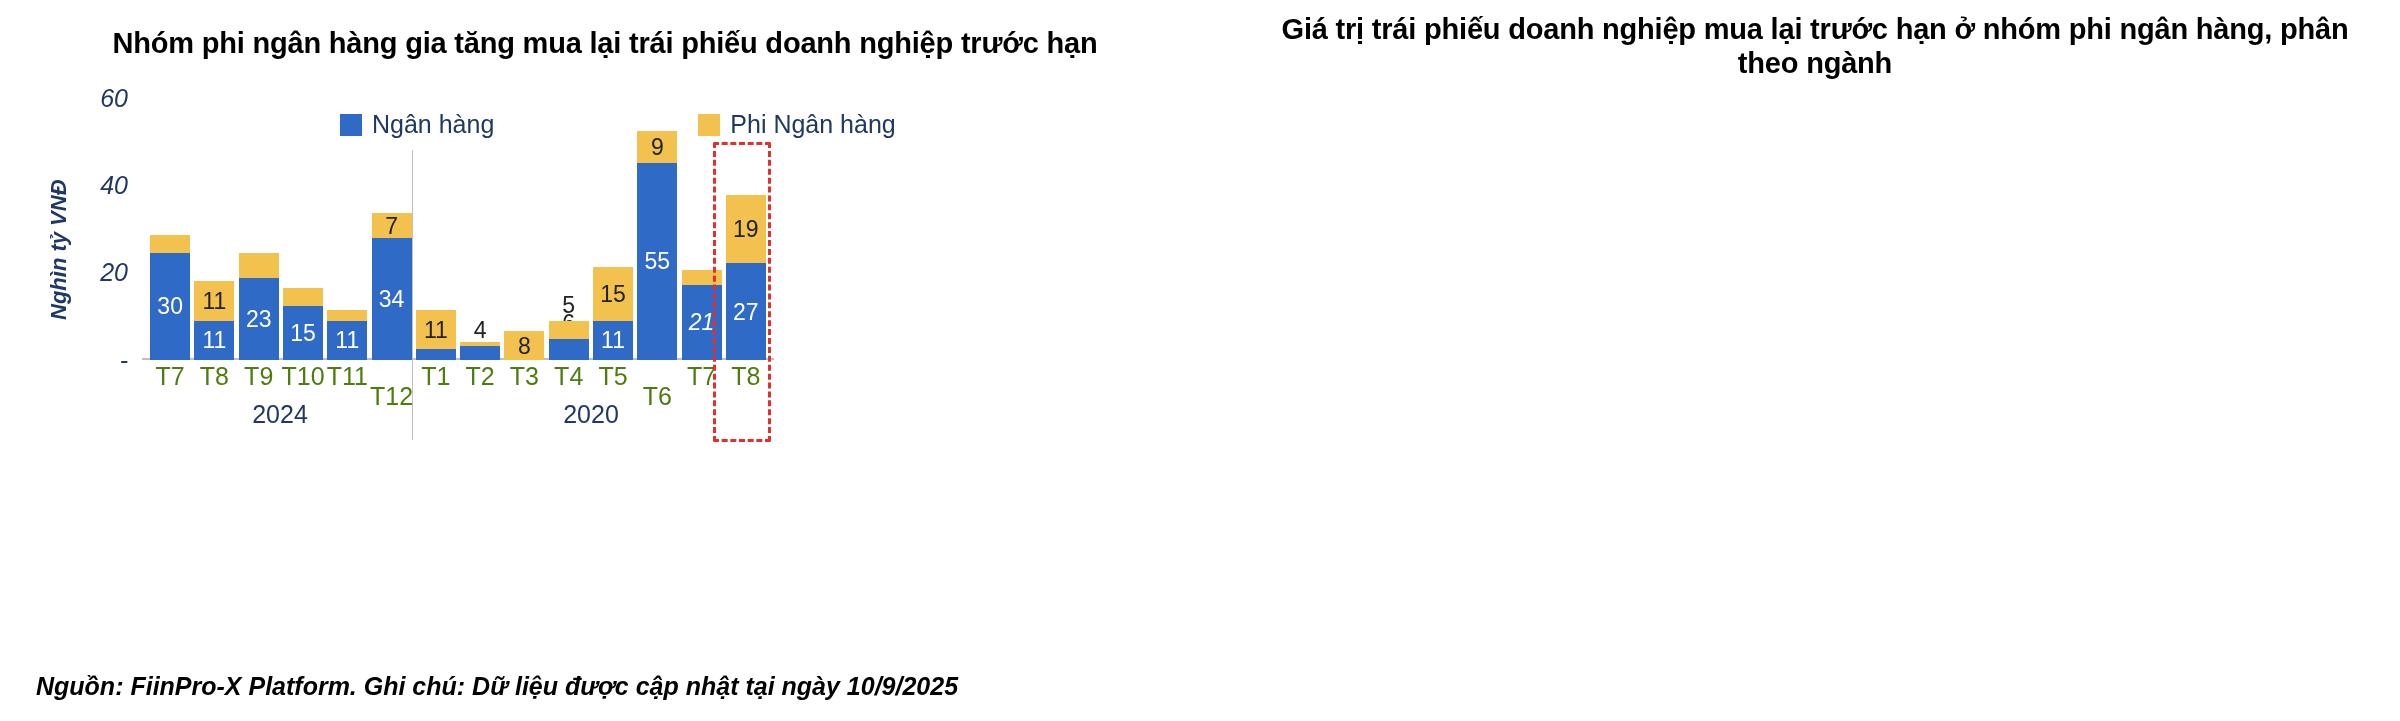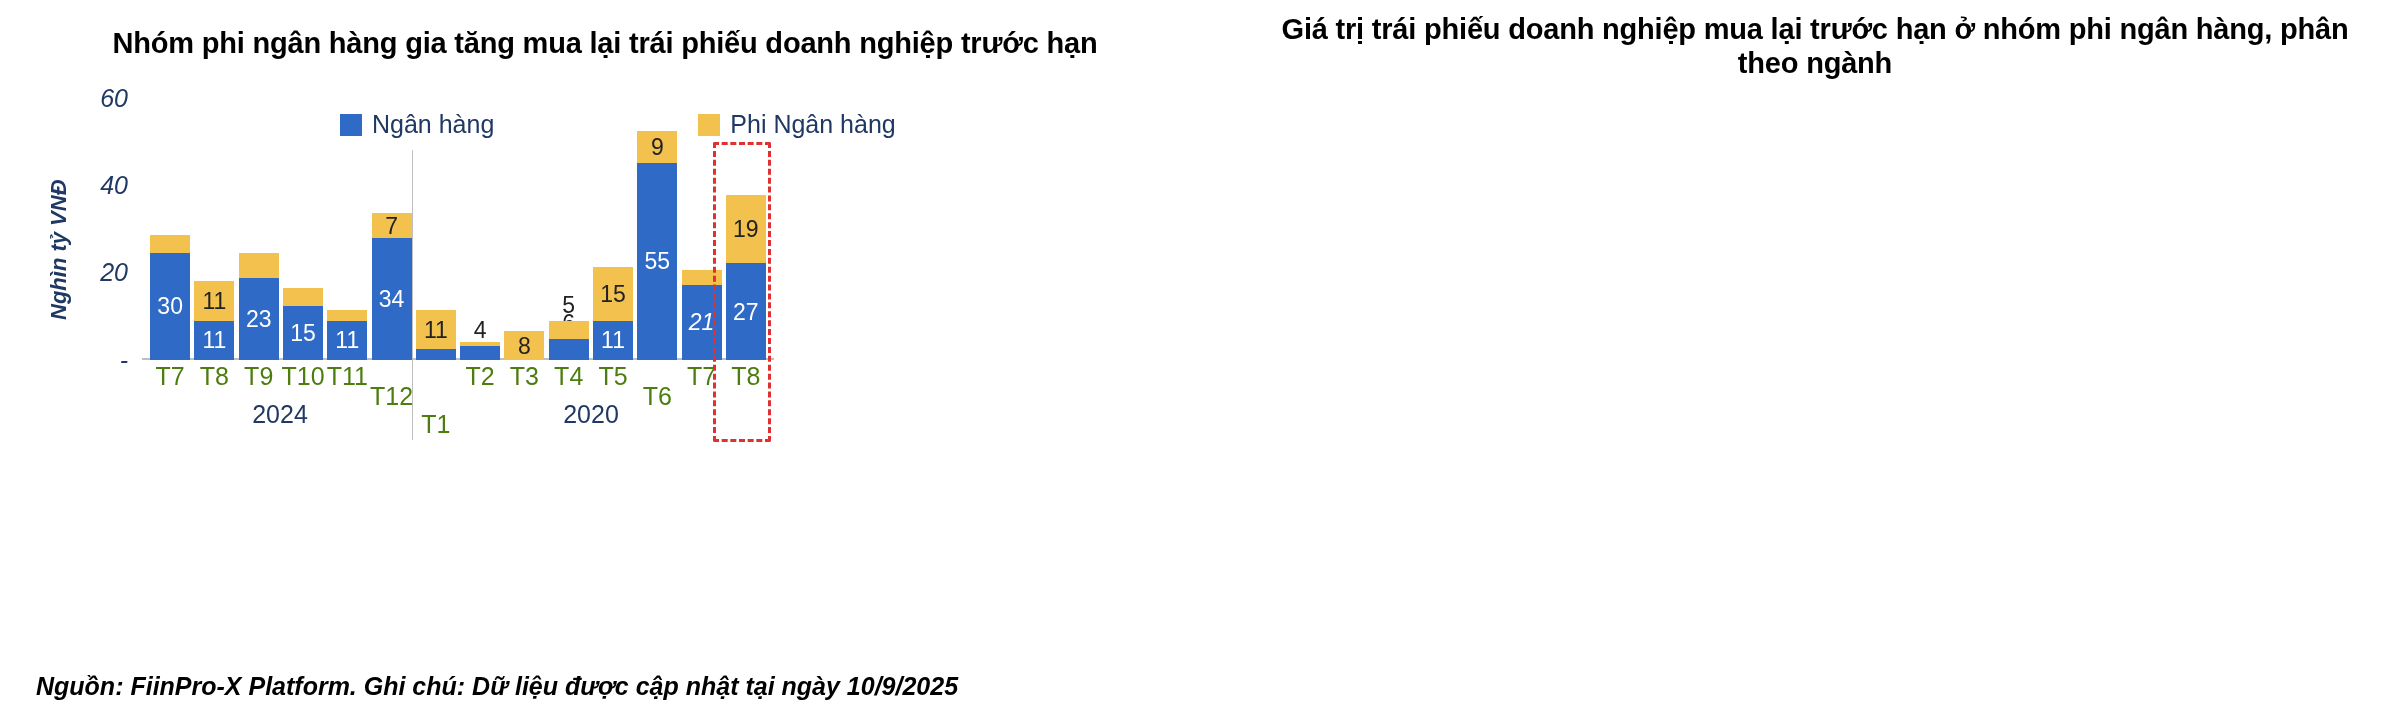--- a/index.html
+++ b/index.html
@@ -256,21 +256,21 @@
         </div>
     </div>
 
     <div id="xticks-left">
         <div class="xtick" style="left: 125.143px; width: 90px; top: 362px;">T7</div>
         <div class="xtick" style="left: 169.429px; width: 90px; top: 362px;">T8</div>
         <div class="xtick" style="left: 213.714px; width: 90px; top: 362px;">T9</div>
         <div class="xtick" style="left: 258px; width: 90px; top: 362px;">T10</div>
         <div class="xtick" style="left: 302.286px; width: 90px; top: 362px;">T11</div>
         <div class="xtick" style="left: 346.571px; width: 90px; top: 362px; margin-top: 20px;">T12</div>
-        <div class="xtick" style="left: 390.857px; width: 90px; top: 362px; margin-top: 48px;">T1</div>
+        <div class="xtick" style="left: 390.857px; width: 90px; top: 362px;">T1</div>
         <div class="xtick" style="left: 435.143px; width: 90px; top: 362px;">T2</div>
         <div class="xtick" style="left: 479.429px; width: 90px; top: 362px;">T3</div>
         <div class="xtick" style="left: 523.714px; width: 90px; top: 362px;">T4</div>
         <div class="xtick" style="left: 568px; width: 90px; top: 362px;">T5</div>
         <div class="xtick" style="left: 612.286px; width: 90px; top: 382px;">T6</div>
         <div class="xtick" style="left: 656.571px; width: 90px; top: 362px;">T7</div>
         <div class="xtick" style="left: 700.857px; width: 90px; top: 362px;">T8</div>
       </div>
     <div class="group-sep" style="left:412px; top:150px; height:290px;"></div>
     <div class="xgroup" style="left:148px; top:400px; width:264px;">2024</div>

